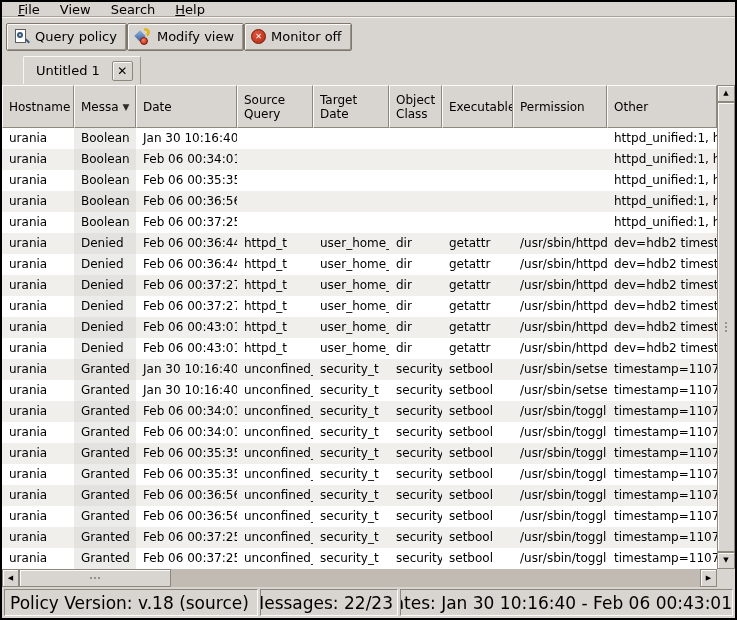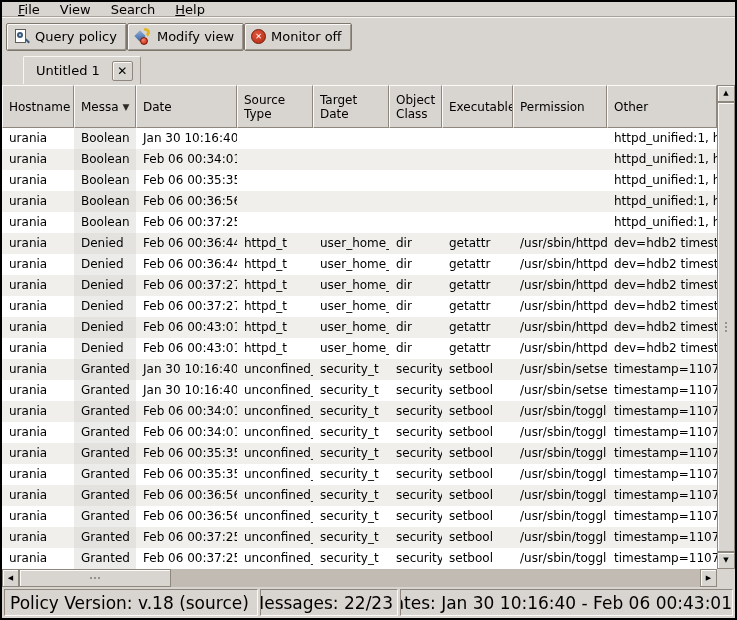--- a/index.html
+++ b/index.html
@@ -160,21 +160,21 @@
             <span>Hostname</span>
           </div>
         <div class="th sorted">
             <span>Messa</span>
             <span class="sort-arrow">▼</span>
           </div>
         <div class="th">
             <span>Date</span>
           </div>
         <div class="th">
-            <span>Source Type</span>
+            <span>Source Query</span>
           </div>
         <div class="th">
             <span>Target Date</span>
           </div>
         <div class="th">
             <span>Object Class</span>
           </div>
         <div class="th">
             <span>Executable</span>
           </div>

